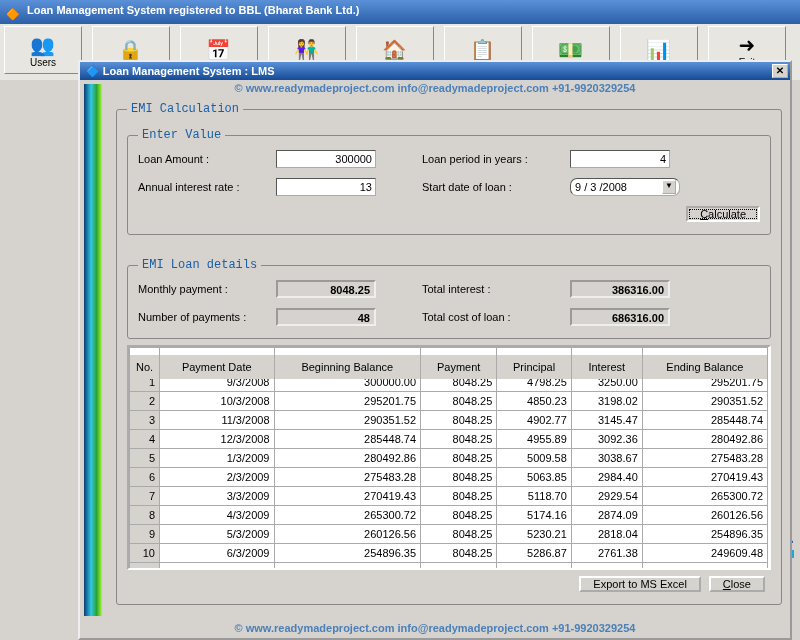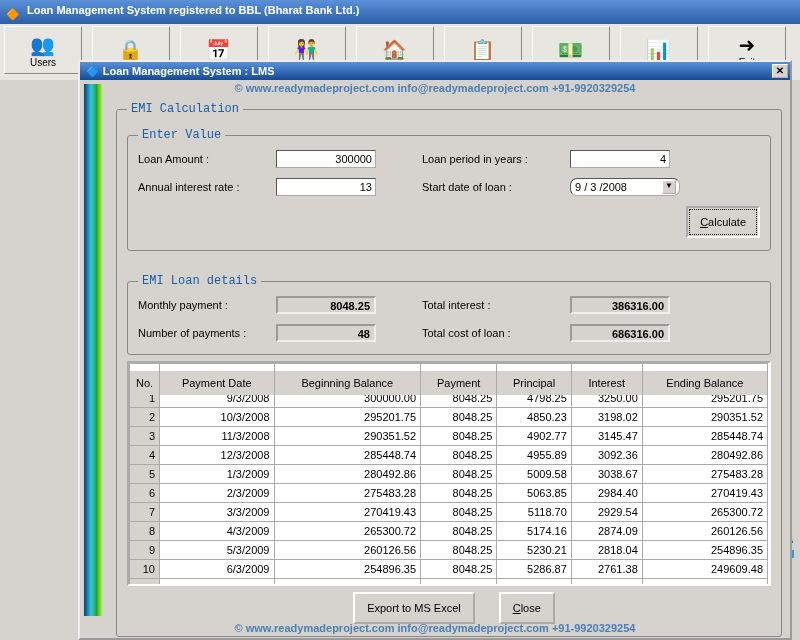--- a/index.html
+++ b/index.html
@@ -133,25 +133,24 @@
   font-weight: bold;
   font-size: 11px;
   line-height: 17px;
   display: inline-block;
 }
 .date-ctl { display: inline-flex; align-items: center; background:#fff; width:110px; text-align:left; padding-left:4px;border-radius:7px;}
 .date-ctl .dd { margin-left:auto; width:14px; height:14px; background:#d6d3ce; border:1px outset #fff; font-size:8px; text-align:center; cursor:pointer;}
 button.win {
   background: #d6d3ce;
   border: 2px outset #fff;
-  padding: 8px 12px;
+  padding: 0 12px;
   font-size: 11px;
   font-family: Tahoma, Arial;
   cursor: pointer;
-  margin-left: 16px;
 }
 button.win.focused { outline: 1px dotted #000; outline-offset: -4px; border-style: inset; }
 .grid-wrap {
   border: 2px inset #fff;
   margin-top: 6px;
   height: 225px;
   display:flex;
 }
 .grid-scroll {
   overflow-y: scroll;
@@ -171,21 +170,21 @@
 }
 table.grid th {
   background: #d6d3ce;
   font-weight: normal;
   text-align: center;
   padding: 6px 4px;
   position: sticky; top:7px;
 }
 table.grid td.rowhdr { background:#d6d3ce; text-align:right; width:30px;}
 .footer-btns {
-  display:flex; justify-content:center; gap:8px; padding:6px 6px 2px 0;
+  display:flex; justify-content:flex-end; gap:8px; padding:6px 6px 2px 0;
 }
 .bg-text {
   position:absolute; right:6px; top:450px; color:#195eab; font-weight:bold; font-size:14px;
 }
 .bg-bar { position:absolute; right:6px; top:470px; width:50px; height:8px; background:linear-gradient(90deg,#0a6 0%, #2ea0e0 100%);}
 </style>
 </head>
 <body>
 
 <div class="main-titlebar">

